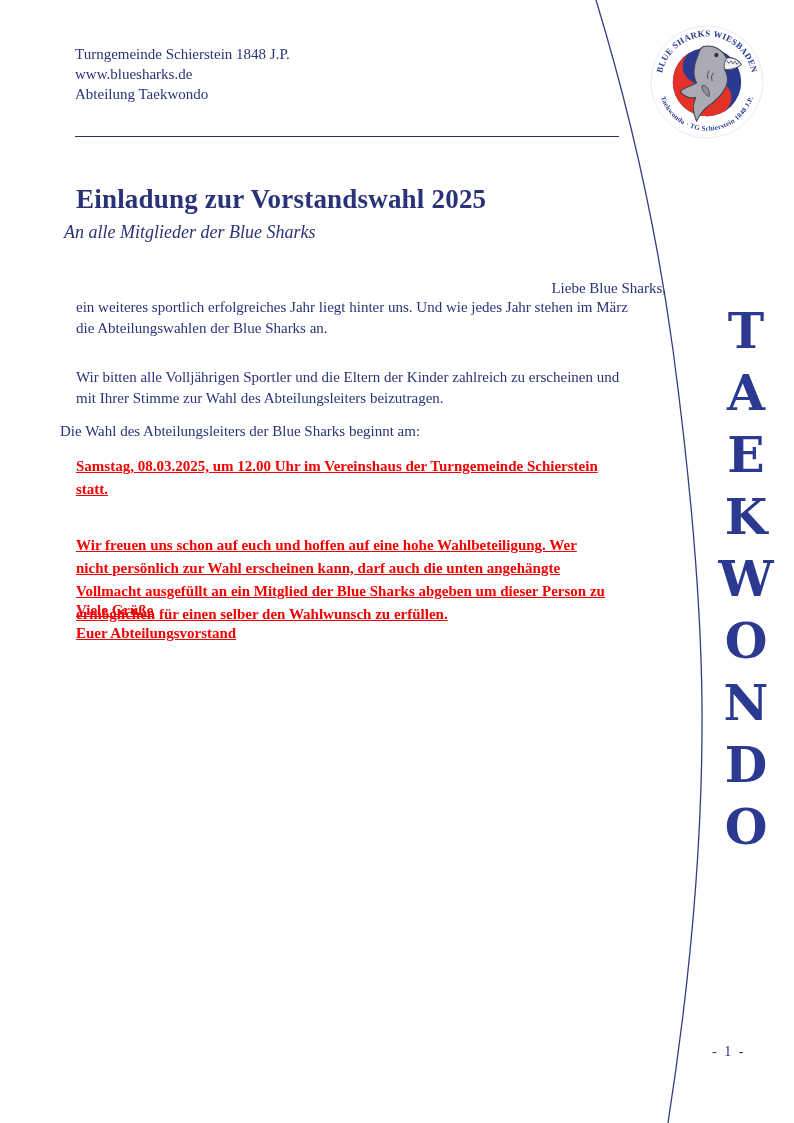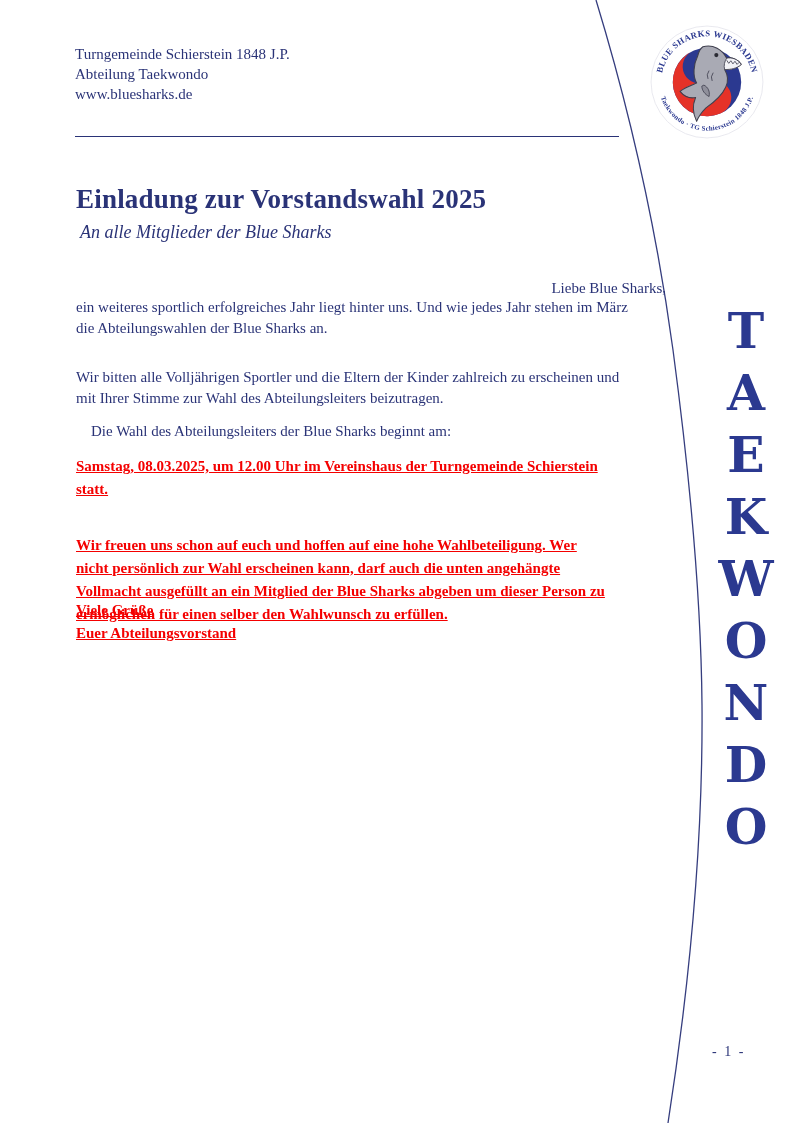--- a/index.html
+++ b/index.html
@@ -32,27 +32,27 @@
   .logo-red-fill{fill:var(--logo-red);}
   .shark-body{fill:var(--shark-gray);stroke:#3F3F4E;stroke-width:1;stroke-linejoin:round;}
   .shark-fin{fill:#8F8F9B;stroke:#3F3F4E;stroke-width:.8;stroke-linejoin:round;}
   .shark-mouth{fill:#F2F2F6;stroke:#3F3F4E;stroke-width:.8;}
   .shark-line{fill:none;stroke:#3F3F4E;stroke-width:.8;}
   
   .curve-svg{left:0;top:0;width:794px;height:1123px;pointer-events:none;}
   .curve-path{fill:none;stroke:var(--navy);stroke-width:1.3;opacity:.95;}
   
   .title{left:76px;top:184px;font-size:27px;font-weight:bold;letter-spacing:.2px;text-align:center;}
-  .subtitle{left:80px;top:222px;font-size:18px;font-style:italic;}
+  .subtitle{left:64px;top:222px;font-size:18px;font-style:italic;}
   
   .bodytext{font-size:15px;line-height:21px;white-space:pre-line;width:590px;}
   .salutation{left:76px;top:278px;text-align:right;}
   .p1{left:76px;top:297px;}
   .p2{left:76px;top:367px;}
-  .p3{left:91px;top:421px;}
+  .p3{left:60px;top:421px;}
   .highlight{font-size:15px;line-height:23px;font-weight:bold;color:var(--red);
              text-decoration:underline;white-space:pre-line;width:590px;}
   .red-date{left:76px;top:455px;}
   .red-info{left:76px;top:510px;margin-top:24px;}
   .closing{left:76px;top:599px;}
   
   .banner{left:708px;top:300px;width:76px;text-align:center;}
   .banner-letter{display:block;font-family:"DejaVu Serif","Liberation Serif",serif;
                  font-weight:bold;font-size:49px;line-height:62px;color:var(--banner-blue);}
   
@@ -60,22 +60,22 @@
 </style>
 </head>
 <body>
 
 <svg class="abs curve-svg" viewBox="0 0 794 1123" xmlns="http://www.w3.org/2000/svg">
   <path class="curve-path" d="M 596,0 C 628,105 656,225 673,350 C 689,470 701,590 702,705 C 703,830 691,975 668,1123"></path>
 </svg>
 
 <div class="abs letterhead">
   <span>Turngemeinde Schierstein 1848 J.P.</span>
+  <span>www.bluesharks.de</span>
   <span>Abteilung Taekwondo</span>
-  <span>www.bluesharks.de</span>
 </div>
 <div class="abs letterhead-rule"></div>
 
 <svg class="abs logo" viewBox="0 0 110 110" xmlns="http://www.w3.org/2000/svg">
   <defs>
     <path id="arcTop" d="M 11,55 A 44,44 0 0 1 99,55"></path>
     <path id="arcBottom" d="M 8,55 A 47,47 0 0 0 102,55"></path>
   </defs>
   <circle cx="55" cy="55" r="54" fill="#ffffff" stroke="#E4E4EC" stroke-width="0.8"></circle>
   <circle class="logo-blue" cx="55" cy="55" r="33"></circle>

